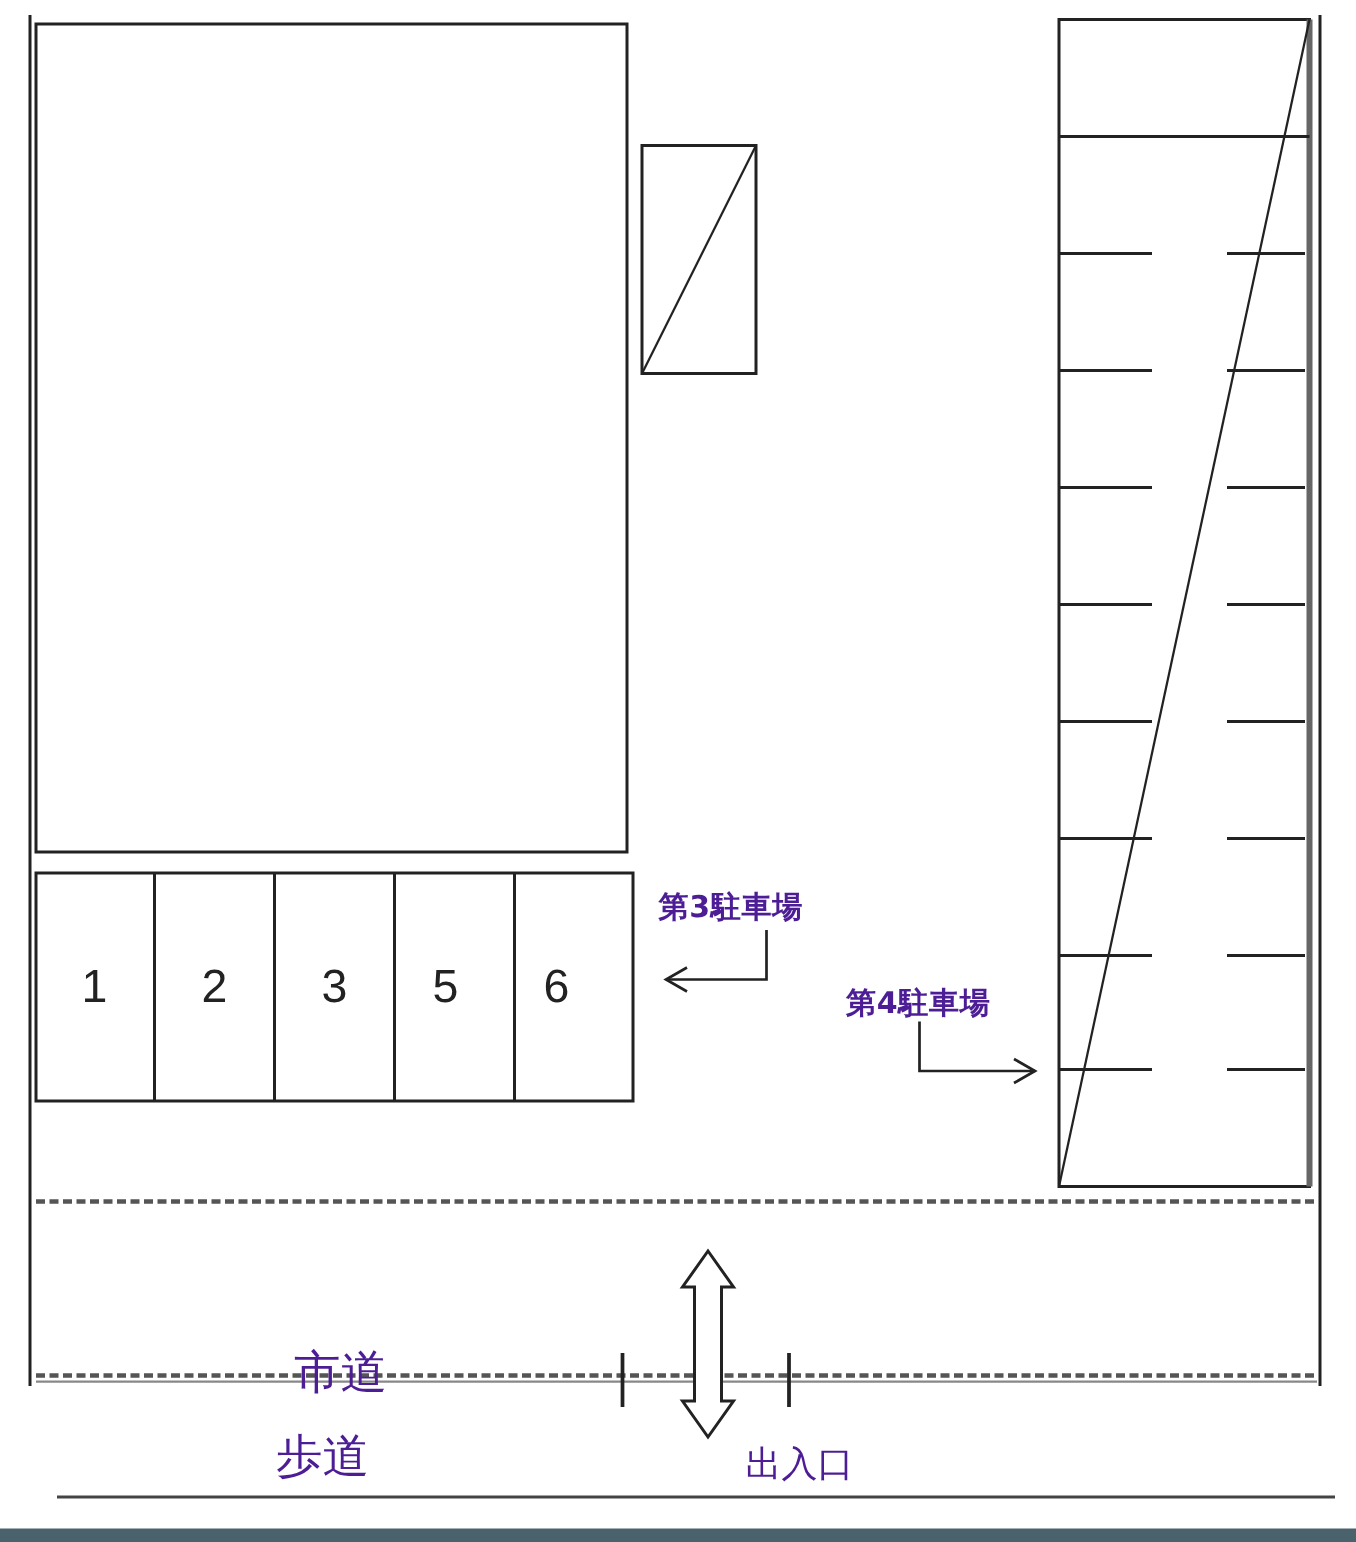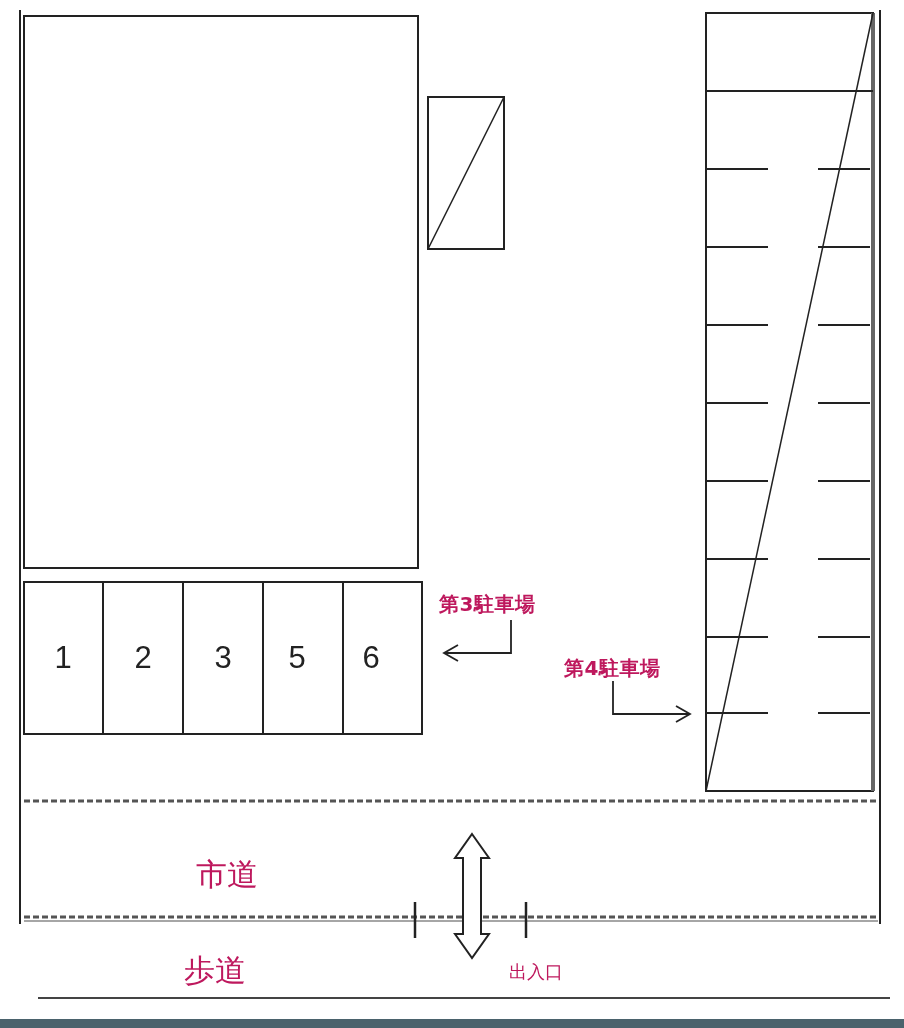--- a/index.html
+++ b/index.html
@@ -1,22 +1,22 @@
 <!DOCTYPE html>
 <html><head>
 <meta charset="utf-8">
 <style>
   html, body { margin:0; padding:0; background:#ffffff; }
   body { width:904px; height:1028px; position:relative; overflow:hidden; font-family:"DejaVu Sans", sans-serif; }
   #stage { position:absolute; left:0; top:0; width:904px; height:1028px; }
-  .lbl { position:absolute; color:#be185d; white-space:nowrap; }
+  .lbl { position:absolute; color:#4c1d95; white-space:nowrap; }
   .stall-num { position:absolute; font-family:"Liberation Sans", sans-serif; font-size:31px; color:#222; text-align:center; width:80px; }
   .lot-label { font-weight:bold; font-size:20px; letter-spacing:0.5px; }
   .road-label { font-size:31px; }
-  .entry-label { font-size:18px;margin-left:12px; }
+  .entry-label { font-size:24px; }
   #footer-bar { position:absolute; left:0; top:1019px; width:904px; height:9px; background:#4a626c; }
 </style>
 </head>
 <body>
 
 <div id="stage">
   <svg width="904" height="1028" viewBox="0 0 904 1028" xmlns="http://www.w3.org/2000/svg" style="position:absolute;left:0;top:0;">
     <g stroke="#222" fill="none" stroke-width="2">
 
       <line x1="20" y1="10" x2="20" y2="924"></line>
@@ -85,18 +85,18 @@
   </svg>
 
   <div class="stall-num" style="left:23px;top:640px;">1</div>
   <div class="stall-num" style="left:103px;top:640px;">2</div>
   <div class="stall-num" style="left:183px;top:640px;">3</div>
   <div class="stall-num" style="left:257px;top:640px;">5</div>
   <div class="stall-num" style="left:331px;top:640px;">6</div>
 
   <div class="lbl lot-label" style="left:439px;top:591px;">第3駐車場</div>
   <div class="lbl lot-label" style="left:564px;top:655px;">第4駐車場</div>
-  <div class="lbl road-label" style="left:196px;top:854px;">市道</div>
+  <div class="lbl road-label" style="left:196px;top:894px;">市道</div>
   <div class="lbl road-label" style="left:184px;top:950px;">歩道</div>
   <div class="lbl entry-label" style="left:497px;top:960px;">出入口</div>
 
   <div id="footer-bar"></div>
 </div>
 
 </body></html>

